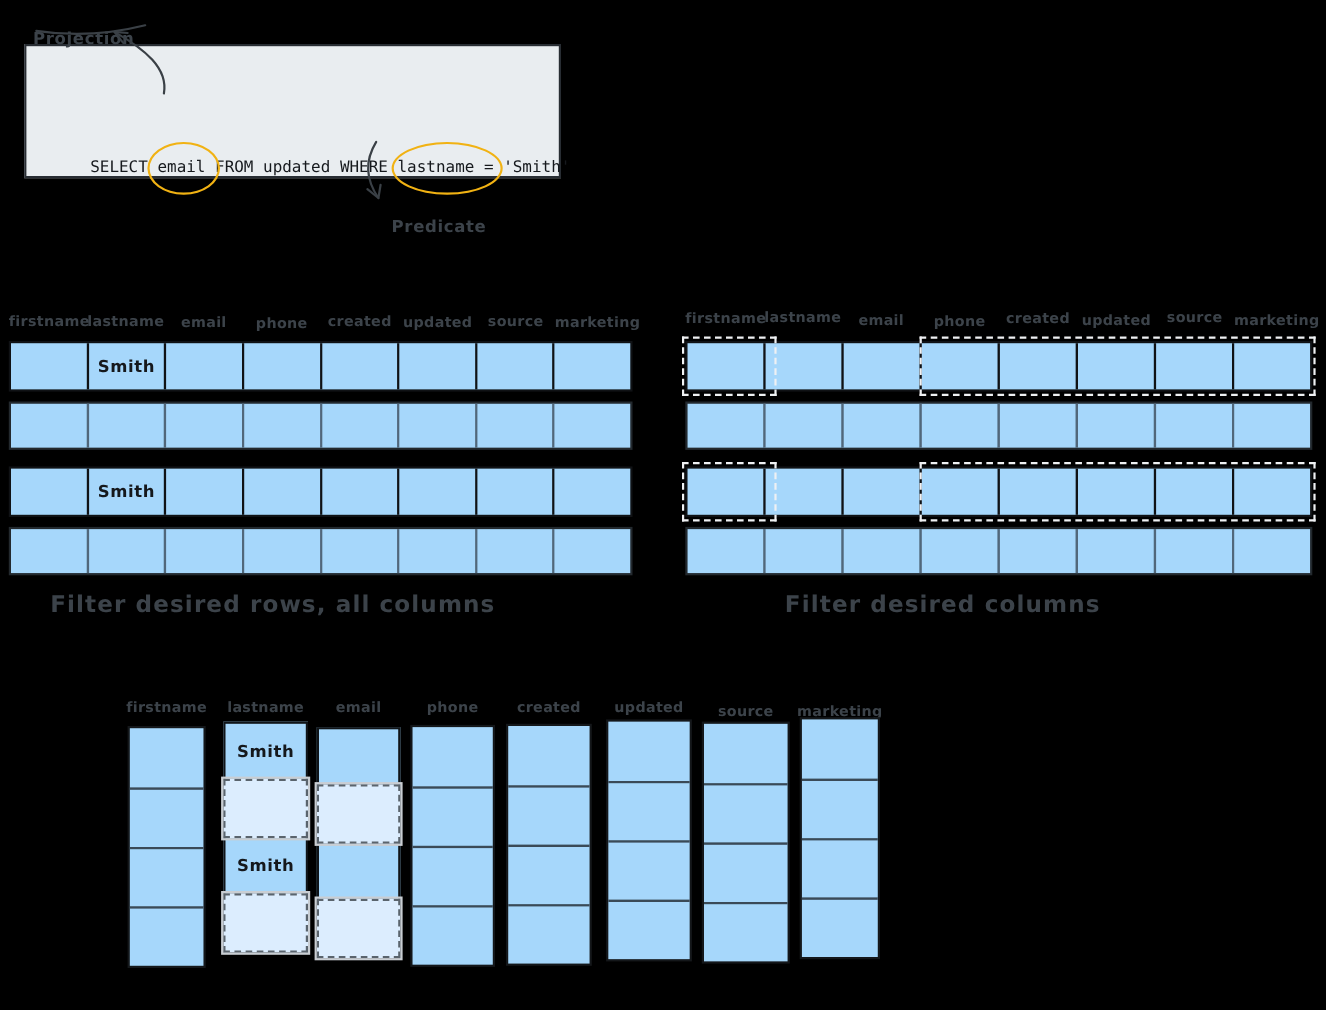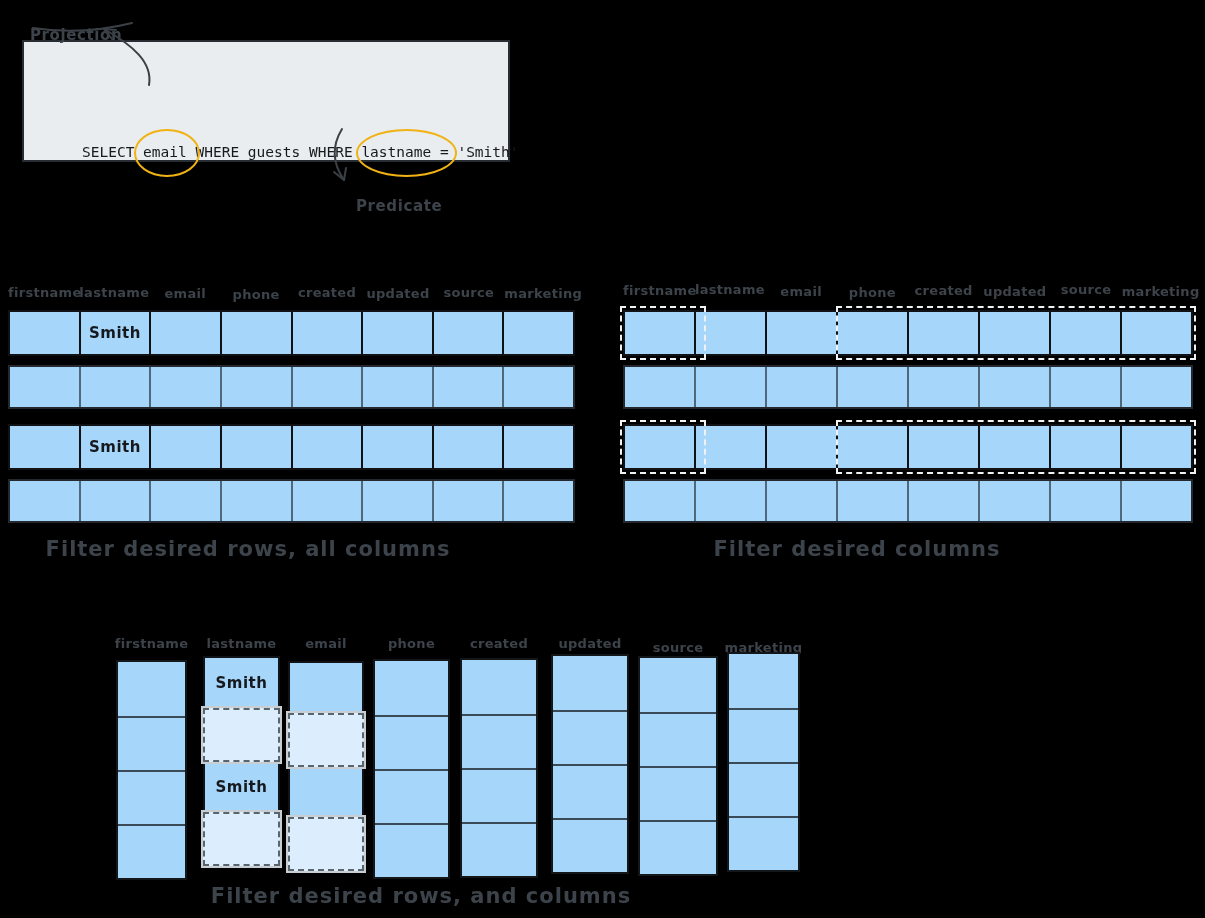--- a/index.html
+++ b/index.html
@@ -78,21 +78,21 @@
   .strip.special .scell + .scell { margin-top: -2px; }
   
   .arrows { position: absolute; left: 0; top: 0; pointer-events: none; }
 </style>
 </head>
 <body>
 
 <div id="canvas">
 
   <div class="sqlbox">
-    <div class="sqlline"><span>SELECT </span><span class="circled"><span class="ring ring-email"></span><span>email</span></span><span> WHERE guests WHERE </span><span class="circled"><span class="ring ring-lastname"></span><span>lastname</span></span><span> = 'Smith'</span></div>
+    <div class="sqlline"><span>SELECT </span><span class="circled"><span class="ring ring-email"></span><span>email</span></span><span> FROM updated WHERE </span><span class="circled"><span class="ring ring-lastname"></span><span>lastname</span></span><span> = 'Smith'</span></div>
   </div>
 
   <div class="hand" style="left:30px; top:26px;">Projection</div>
   <div class="hand" style="left:356px; top:179px;margin-top:18px;">Predicate</div>
 
   <svg class="arrows" width="1205" height="918">
     <g fill="none" stroke="#3a4046" stroke-width="2" stroke-linecap="round">
       <path d="M 33 28 C 65 33 100 31 132 23"></path>
       <path d="M 149 85 C 153 62 132 45 104 29"></path>
       <path d="M 104 29 L 116 30 M 104 29 L 112 39"></path>
@@ -101,21 +101,20 @@
     </g>
   </svg>
 
   <div id="left-table"></div>
   <div class="caption" style="left:8px; top:537px; width:480px;">Filter desired rows, all columns</div>
 
   <div id="right-table"></div>
   <div class="caption" style="left:622px; top:537px; width:470px;">Filter desired columns</div>
 
   <div id="bottom-table"></div>
-  <div class="caption" style="left:116px; top:884px; width:610px;">Filter desired rows, and columns</div>
 
 <div class="hlabel" style="left: 8px; top: 285px; width: 70.9px;">firstname</div>
     <div class="hlabel" style="left: 78.9px; top: 285px; width: 70.9px;">lastname</div>
     <div class="hlabel" style="left: 149.8px; top: 286px; width: 70.9px;">email</div>
     <div class="hlabel" style="left: 220.7px; top: 287px; width: 70.9px;">phone</div>
     <div class="hlabel" style="left: 291.6px; top: 285px; width: 70.9px;">created</div>
     <div class="hlabel" style="left: 362.5px; top: 286px; width: 70.9px;">updated</div>
     <div class="hlabel" style="left: 433.4px; top: 285px; width: 70.9px;">source</div>
     <div class="hlabel" style="left: 504.3px; top: 286px; width: 70.9px;">marketing</div>
     <div class="trow match" style="left: 8px; top: 310px; width: 567px;">

